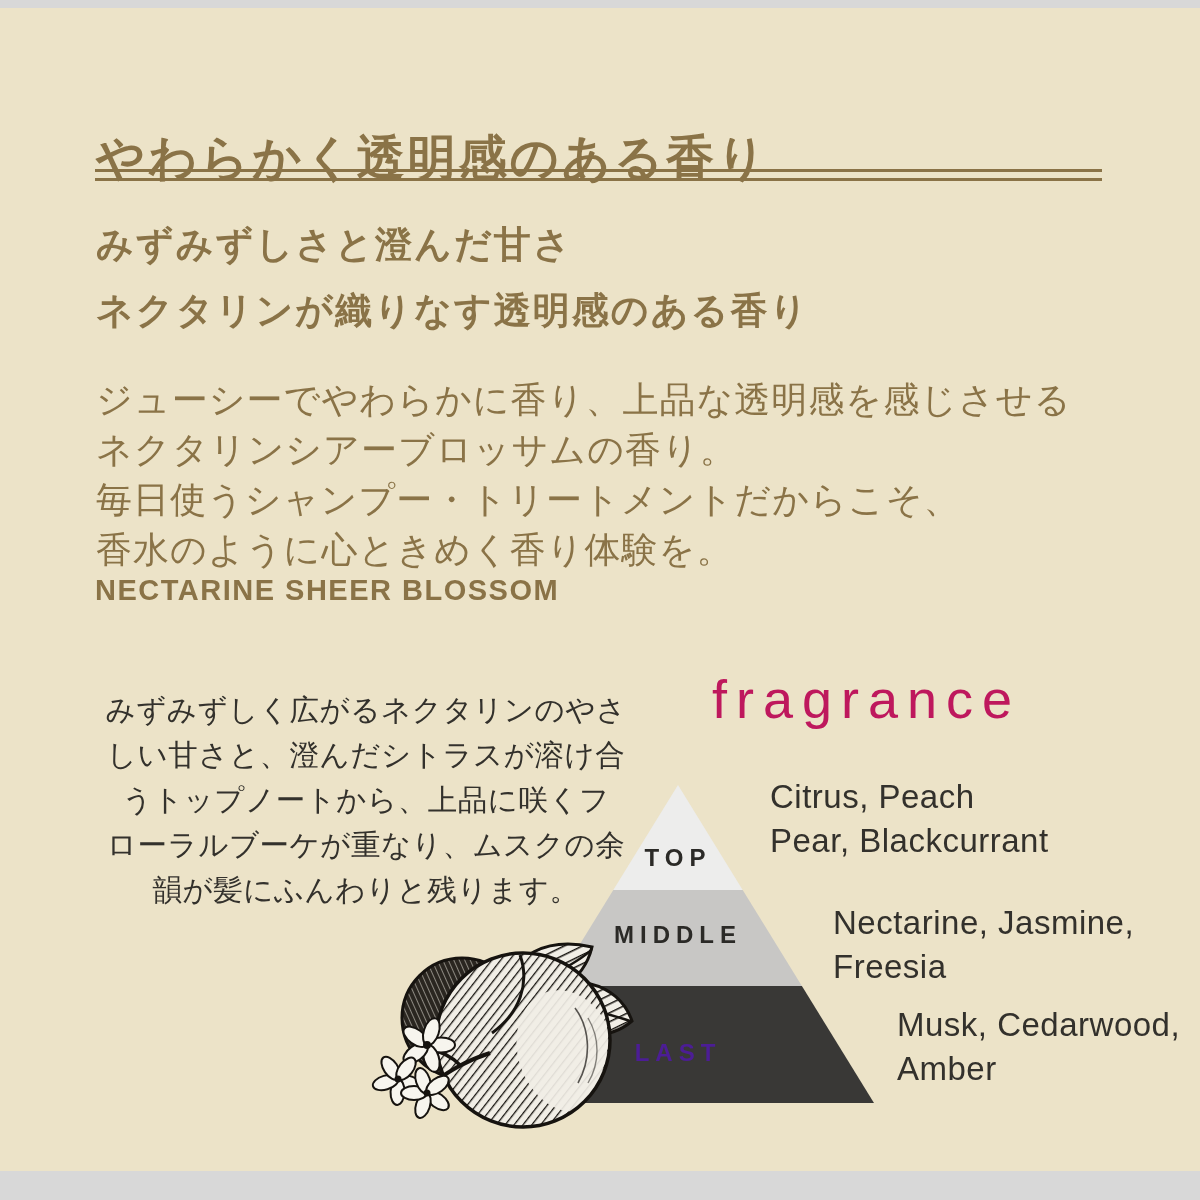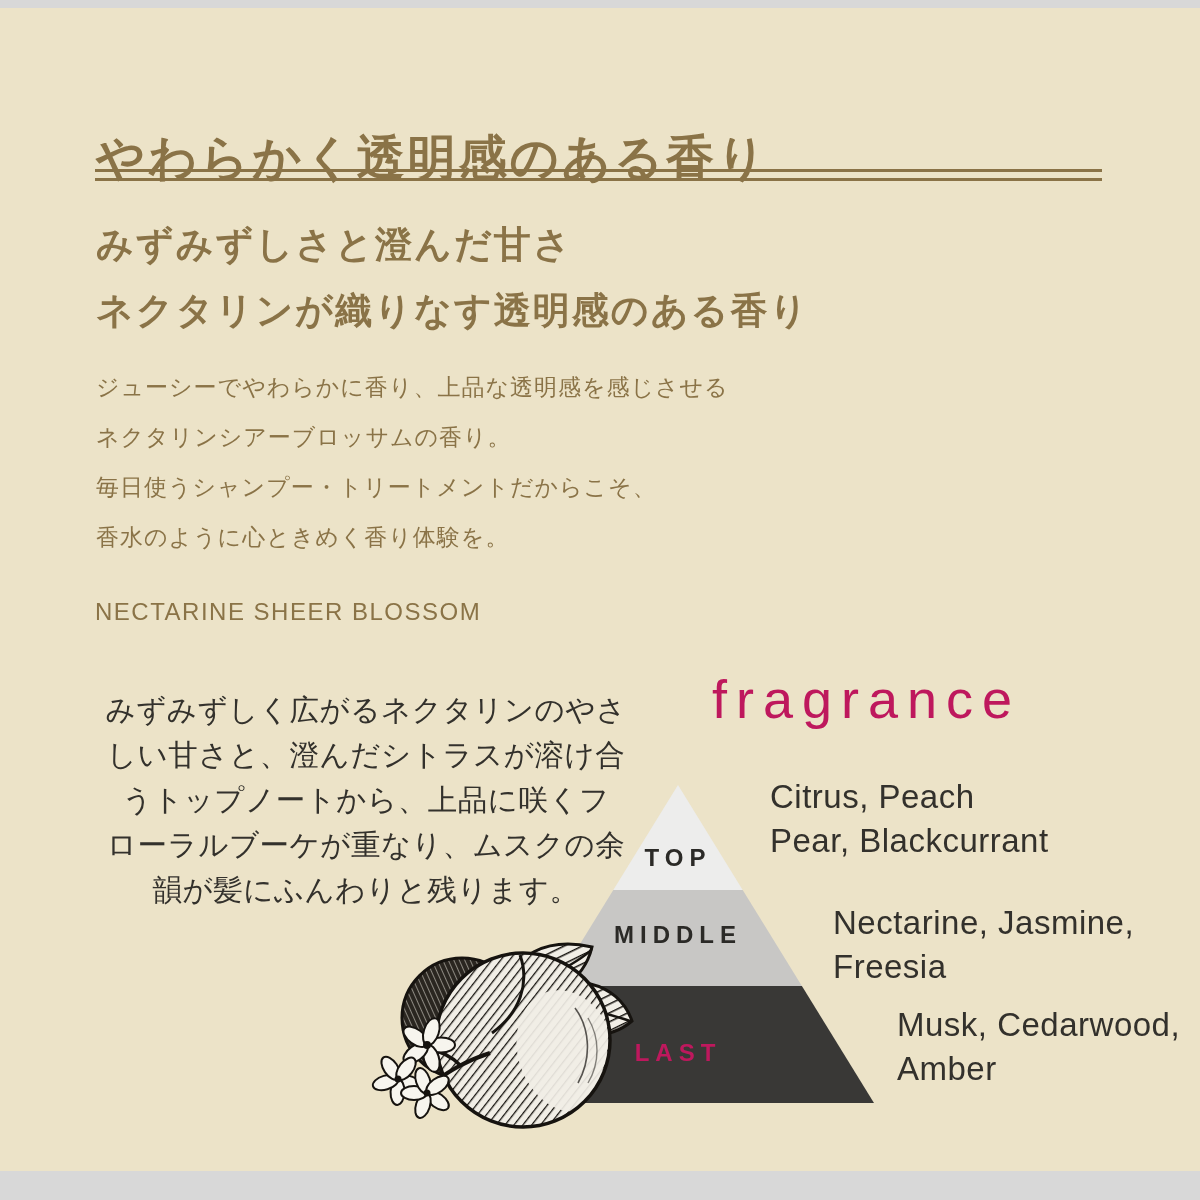--- a/index.html
+++ b/index.html
@@ -27,46 +27,46 @@
     border-top:3px solid #8a7347;
     border-bottom:3px solid #8a7347;
   }
   .subtitle{
     left:96px;top:173px;
     font-size:37px;line-height:66px;font-weight:700;
     letter-spacing:2px;color:#8a7347;
   }
   .lead{
     left:96px;top:331px;
-    font-size:23px;line-height:50px;font-weight:500;
+    font-size:36px;line-height:50px;font-weight:500;
     letter-spacing:1px;color:#8a7347;
   }
   .product-name{
-    left:95px;top:586px;
-    font-size:24px;line-height:36px;font-weight:400;
+    left:95px;top:564px;
+    font-size:29px;line-height:36px;font-weight:700;
     letter-spacing:1.5px;color:#8a7347;
   }
   .description{
     left:96px;top:649px;width:540px;
     font-size:29.5px;line-height:45px;font-weight:500;
     letter-spacing:.5px;color:#33312c;text-align:center;
   }
   .fragrance-heading{
     left:712px;top:666px;
     font-size:54px;line-height:50px;font-weight:500;
     letter-spacing:9px;color:#be185d;
   }
   .pyramid-label{
     width:220px;left:568px;text-align:center;
     font-size:24px;line-height:28px;font-weight:700;
     letter-spacing:6px;color:#2b2a27;
   }
   .pyramid-label.top{top:836px;}
   .pyramid-label.middle{top:913px;}
-  .pyramid-label.last{top:1031px;color:#be185d;}
+  .pyramid-label.last{top:1031px;color:#4c1d95;}
   .notes{
     font-size:33px;line-height:44px;font-weight:500;
     letter-spacing:.5px;color:#33312c;
   }
   .notes.top{left:770px;top:767px;}
   .notes.middle{left:833px;top:893px;}
   .notes.last{left:897px;top:995px;}
 </style>
 </head>
 <body>

